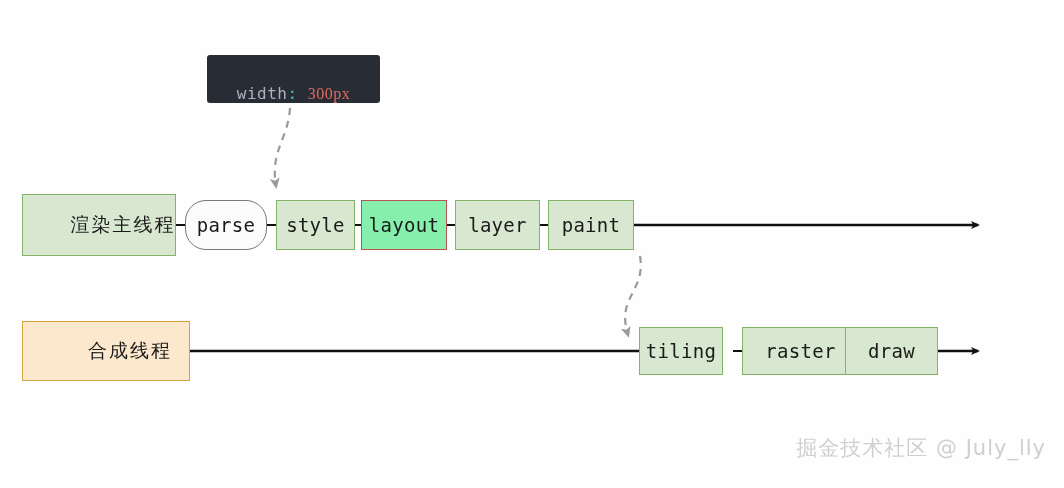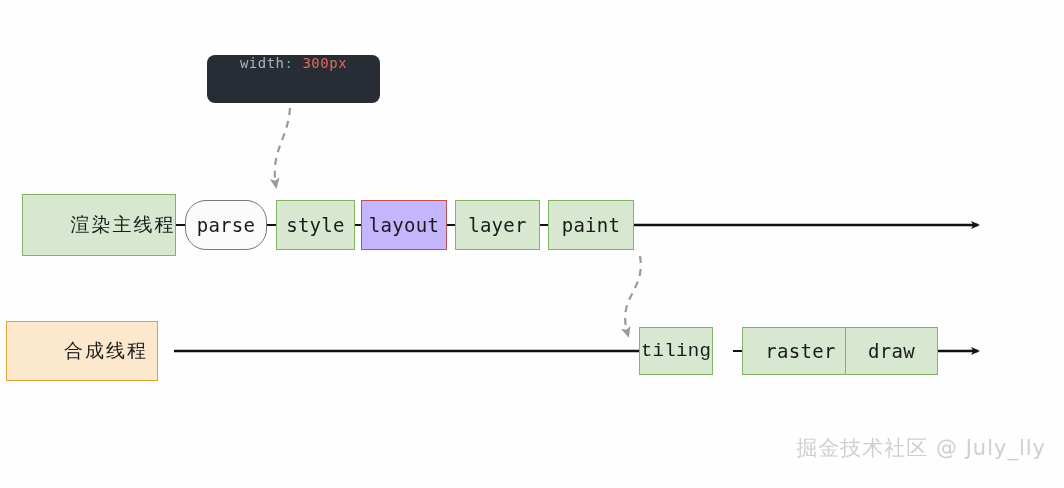--- a/index.html
+++ b/index.html
@@ -25,32 +25,32 @@
   }
 
   
   #code-block {
     position: absolute;
     left: 207px;
     top: 55px;
     width: 173px;
     height: 48px;
     background: #282c34;
-    border-radius: 8px;
+    border-radius: 3px;
     display: flex;
-    align-items: flex-start;
+    align-items: flex-end;
     justify-content: center;
     font-family: "DejaVu Sans Mono", monospace;
-    font-size: 14px;
+    font-size: 16px;
     letter-spacing: 0.5px;
     white-space: pre;
   }
   .tok-prop  { color: #abb2bf; }
   .tok-colon { color: #56b6c2; }
-  .tok-val   { color: #e06c5f; }
+  .tok-val   { color: #e06c5f; font-family: Liberation Serif, serif; }
 
   
   .node {
     position: absolute;
     box-sizing: border-box;
     display: flex;
     align-items: center;
     justify-content: center;
     font-family: "DejaVu Sans Mono", monospace;
     font-size: 19px;
@@ -62,21 +62,21 @@
     font-family: "DejaVu Sans", "Liberation Sans", sans-serif;
     font-size: 19px;
     letter-spacing: 2px;
     padding-left: 48px;
   }
   .green {
     background: #d8e8d0;
     border: 1.6px solid #82b366;
   }
   .pink {
-    background: #c4b5fd;
+    background: #86efac;
     border: 1.6px solid #b85450;
   }
   .white {
     background: #fbfbfb;
     border: 1.8px solid #777777;
   }
   .orange {
     background: #fce9cd;
     border: 1.8px solid #d6a33a;
   }
@@ -137,19 +137,19 @@
 </div>
 
 <div class="node lane-label green" style="left:22px; top:194px; width:154px; height:62px;">渲染主线程</div>
 
 <div class="node white" style="left:185px; top:200px; width:82px;  height:50px;border-radius:21px;">parse</div>
 <div class="node green" style="left:276px; top:200px; width:79px;  height:50px;text-align:right;">style</div>
 <div class="node pink" style="left:361px; top:200px; width:86px;  height:50px;">layout</div>
 <div class="node green" style="left:455px; top:200px; width:85px;  height:50px;text-align:center;">layer</div>
 <div class="node green" style="left:548px; top:200px; width:86px;  height:50px;">paint</div>
 
-<div class="node lane-label orange" style="left:6px; top:321px; width:152px; height:60px;">合成线程</div>
+<div class="node lane-label orange" style="left:22px; top:321px; width:168px; height:60px;">合成线程</div>
 
-<div class="node green" style="left:639px; top:327px; width:74px; height:48px;font-family:Liberation Mono, monospace;">tiling</div>
+<div class="node green" style="left:639px; top:327px; width:84px; height:48px;">tiling</div>
 <div class="node green" style="left:742px; top:327px; width:117px; height:48px;">raster</div>
 <div class="node green" style="left:845px; top:327px; width:93px; height:48px;">draw</div>
 
 <div id="watermark">掘金技术社区 @ July_lly</div>
 
 </body></html>

